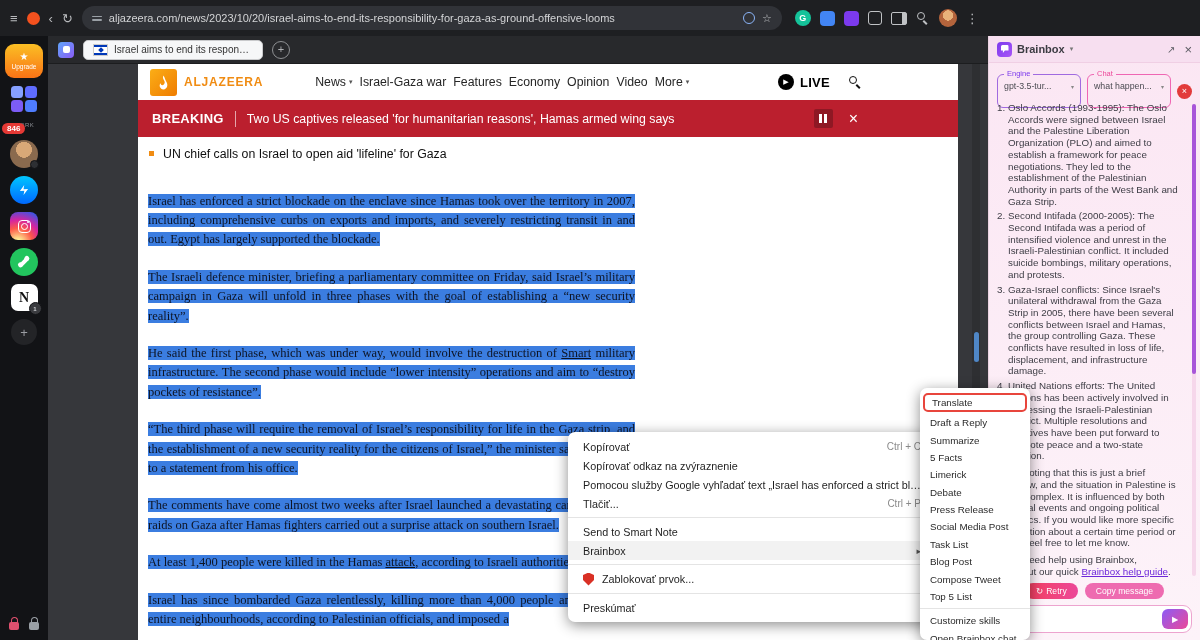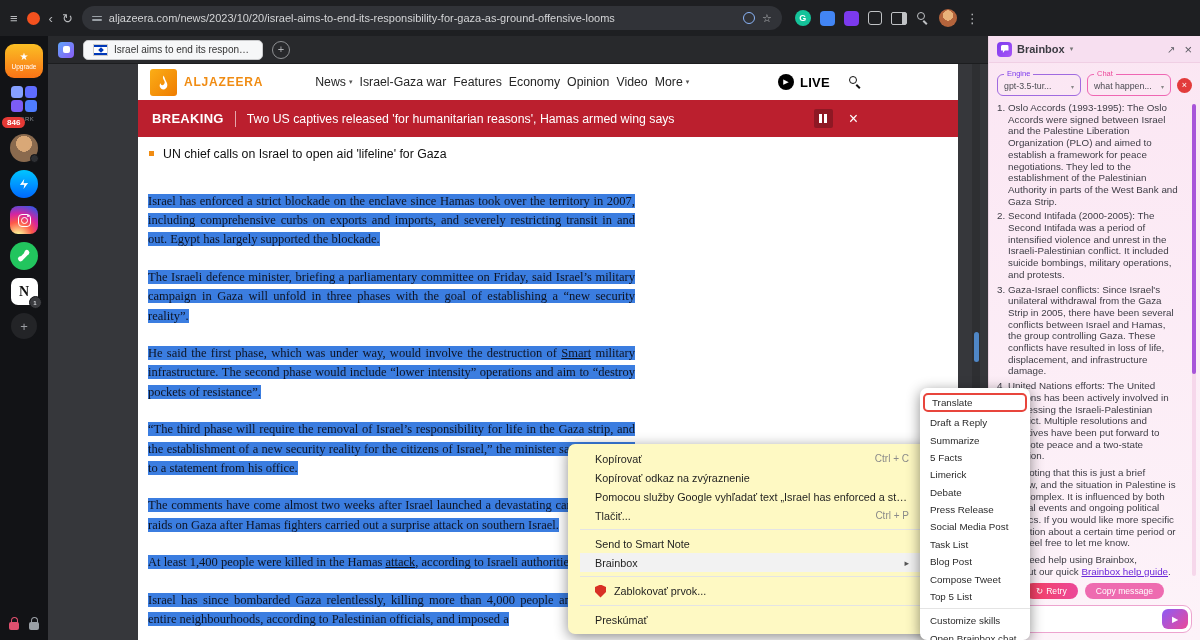--- a/index.html
+++ b/index.html
@@ -36,21 +36,21 @@
   .chip .t{white-space:nowrap;overflow:hidden;text-overflow:ellipsis}
   .flagil{width:13px;height:10px;flex:0 0 auto;background:linear-gradient(180deg,#0038b8 0 16%,#fff 16% 84%,#0038b8 84% 100%);border:0.5px solid #ccc;position:relative}
   .flagil:before{content:"";position:absolute;left:4.5px;top:3px;width:4px;height:4px;background:#0038b8;transform:rotate(45deg)}
   .addchip{width:16px;height:16px;border-radius:50%;border:1.2px solid #8e9093;color:#aeb0b3;display:flex;align-items:center;justify-content:center;font-size:11px;line-height:1}
 
   
   .leftbar{position:absolute;left:0;top:36px;width:48px;height:604px;background:#121316;display:flex;flex-direction:column;align-items:center;gap:8px;padding:8px 0 6px;box-sizing:border-box}
   .upgrade{width:38px;height:34px;border-radius:9px;background:linear-gradient(180deg,#fbbf24,#f97316);display:flex;flex-direction:column;align-items:center;justify-content:center;color:#fff}
   .upgrade .st{font-size:10px;line-height:10px}
   .upgrade .lb{font-size:6.5px;margin-top:1px}
-  .workwrap{position:relative;display:flex;flex-direction:column;align-items:center;gap:4px}
+  .workwrap{position:relative;display:flex;flex-direction:column;align-items:center;gap:10px}
   .workgrid{width:26px;height:26px;display:grid;grid-template-columns:1fr 1fr;gap:2.5px}
   .workgrid i{border-radius:3.5px;display:block}
   .wg1{background:#86a0ff}.wg2{background:#5f6cff}.wg3{background:#7c5cf6}.wg4{background:#4f7dff}
   .worklb{font-size:6px;color:#8a8d93;letter-spacing:.5px}
   .badge846{position:absolute;left:-9px;bottom:-6px;background:#e53935;color:#fff;font-size:8px;font-weight:bold;border-radius:8px;padding:1.5px 5px;line-height:1}
   .sbavatar{width:28px;height:28px;border-radius:50%;background:radial-gradient(circle at 50% 35%,#d9a877 0 34%,#8a6a4e 35% 100%);position:relative;margin-top:4px}
   .sbavatar:after{content:"";position:absolute;right:-1px;bottom:-1px;width:7px;height:7px;border-radius:50%;background:#2d2f33;border:1px solid #121316}
   .msgr{width:28px;height:28px;border-radius:50%;background:linear-gradient(180deg,#00c6ff,#0068ff);display:flex;align-items:center;justify-content:center}
   .bolt{width:12px;height:12px;background:#fff;clip-path:polygon(16% 58%,52% 8%,46% 44%,84% 42%,46% 92%,53% 56%)}
   .insta{width:28px;height:28px;border-radius:8px;background:radial-gradient(circle at 28% 110%,#fdf497 0 8%,#fd5949 40%,#d6249f 62%,#285aeb 95%);display:flex;align-items:center;justify-content:center}
@@ -98,21 +98,21 @@
   .bullet{width:5px;height:5px;background:#f08c13;margin-top:4px;flex:0 0 auto}
   .article{margin-top:31px;width:487px;font-family:"Liberation Serif",serif;font-size:12.5px;line-height:19.2px;color:#0d1424;text-align:justify}
   .article p{margin:0 0 18.5px}
   .hl{background:#3b7de0}
   .article a{color:inherit;text-decoration:underline;cursor:pointer}
 
   .pagescroll{position:absolute;right:8px;top:0;width:8px;height:576px;background:#2e2f32}
   .pagethumb{position:absolute;left:1.5px;width:5px;top:268px;height:30px;border-radius:3px;background:#4f86c6}
 
   
-  .ctxmenu{position:absolute;left:568px;top:444px;width:368px;background:#fef9c3;border-radius:7px;box-shadow:0 3px 14px rgba(0,0,0,.45);padding:5px 12px;font-size:10.8px;color:#1f1f1f;z-index:50;box-sizing:border-box}
+  .ctxmenu{position:absolute;left:568px;top:432px;width:368px;background:#ffffff;border-radius:7px;box-shadow:0 3px 14px rgba(0,0,0,.45);padding:5px 0;font-size:10.8px;color:#1f1f1f;z-index:50;box-sizing:border-box}
   .cmrow{display:flex;align-items:center;padding:3.5px 15px;gap:8px;cursor:pointer}
   .cmrow .lbl{white-space:nowrap;overflow:hidden;text-overflow:ellipsis}
   .cmrow .sc{margin-left:auto;color:#8a8a8a;font-size:10px;padding-left:18px;white-space:nowrap}
   .cm-hover{background:#f2f2f2}
   .cmarrow{margin-left:auto;font-size:9px;color:#555}
   .cmdiv{height:1px;background:#e4e4e4;margin:4px 0}
   .shield{width:11px;height:13px;background:#d93025;clip-path:polygon(50% 0,100% 20%,100% 58%,50% 100%,0 58%,0 20%);flex:0 0 auto}
 
   
   .submenu{position:absolute;left:920px;top:388px;width:110px;height:252px;background:#fff;border-radius:7px;box-shadow:0 3px 14px rgba(0,0,0,.45);padding:4px 0;font-size:9.8px;color:#2a2a2a;z-index:60;box-sizing:border-box;overflow:hidden}
@@ -124,21 +124,21 @@
   .panel{position:absolute;left:988px;top:36px;width:212px;height:604px;background:linear-gradient(180deg,#fbe6f3,#fdf3f9);border-left:1px solid #ecd3e2;box-sizing:border-box;z-index:5}
   .panelheader{height:26px;display:flex;align-items:center;gap:5px;padding:0 8px;background:#f7dff0;border-bottom:1px solid #f0cfe4}
   .bblogo{width:15px;height:15px;border-radius:4px;background:linear-gradient(135deg,#7c3aed,#a855f7);position:relative;flex:0 0 auto}
   .bblogo:before{content:"";position:absolute;inset:3.5px;background:#fff;border-radius:1.5px;clip-path:polygon(0 0,100% 0,100% 68%,55% 68%,30% 100%,30% 68%,0 68%)}
   .bbtitle{font-size:11px;font-weight:bold;color:#3b3b42}
   .bbchev{font-size:7px;color:#777}
   .ph-right{margin-left:auto;display:flex;gap:9px;align-items:center;color:#5b5b63}
   .expand{font-size:10px}
   .pclose{font-size:13px;line-height:1}
   .controls{display:flex;align-items:center;gap:6px;margin:11px 8px 0}
-  .fieldset{position:relative;flex:1;border-radius:6px;padding:6px 6px 4px;box-sizing:border-box;display:flex;align-items:center;cursor:pointer}
+  .fieldset{position:relative;flex:1;border-radius:6px;padding:6px 6px 16px;box-sizing:border-box;display:flex;align-items:center;cursor:pointer}
   .f-engine{border:1px solid #a06ae0}
   .f-chat{border:1px solid #ef66b3}
   .legend{position:absolute;top:-5px;left:6px;font-size:7.5px;padding:0 3px;background:#fbe6f3;line-height:8px}
   .l-engine{color:#7c3aed}
   .l-chat{color:#ec4899}
   .fval{font-size:8.8px;color:#4b4b52;white-space:nowrap;overflow:hidden;flex:1}
   .fchev{font-size:6px;color:#888;margin-left:3px}
   .redclose{width:15px;height:15px;border-radius:50%;background:#e23b3b;color:#fff;font-size:9px;display:flex;align-items:center;justify-content:center;flex:0 0 auto;line-height:1}
   .bbcontent{position:absolute;left:8px;right:22px;top:66px;bottom:62px;overflow:hidden;font-size:9.8px;line-height:11.7px;color:#3d3d45}
   .bbitem{display:flex;margin-bottom:3px}

